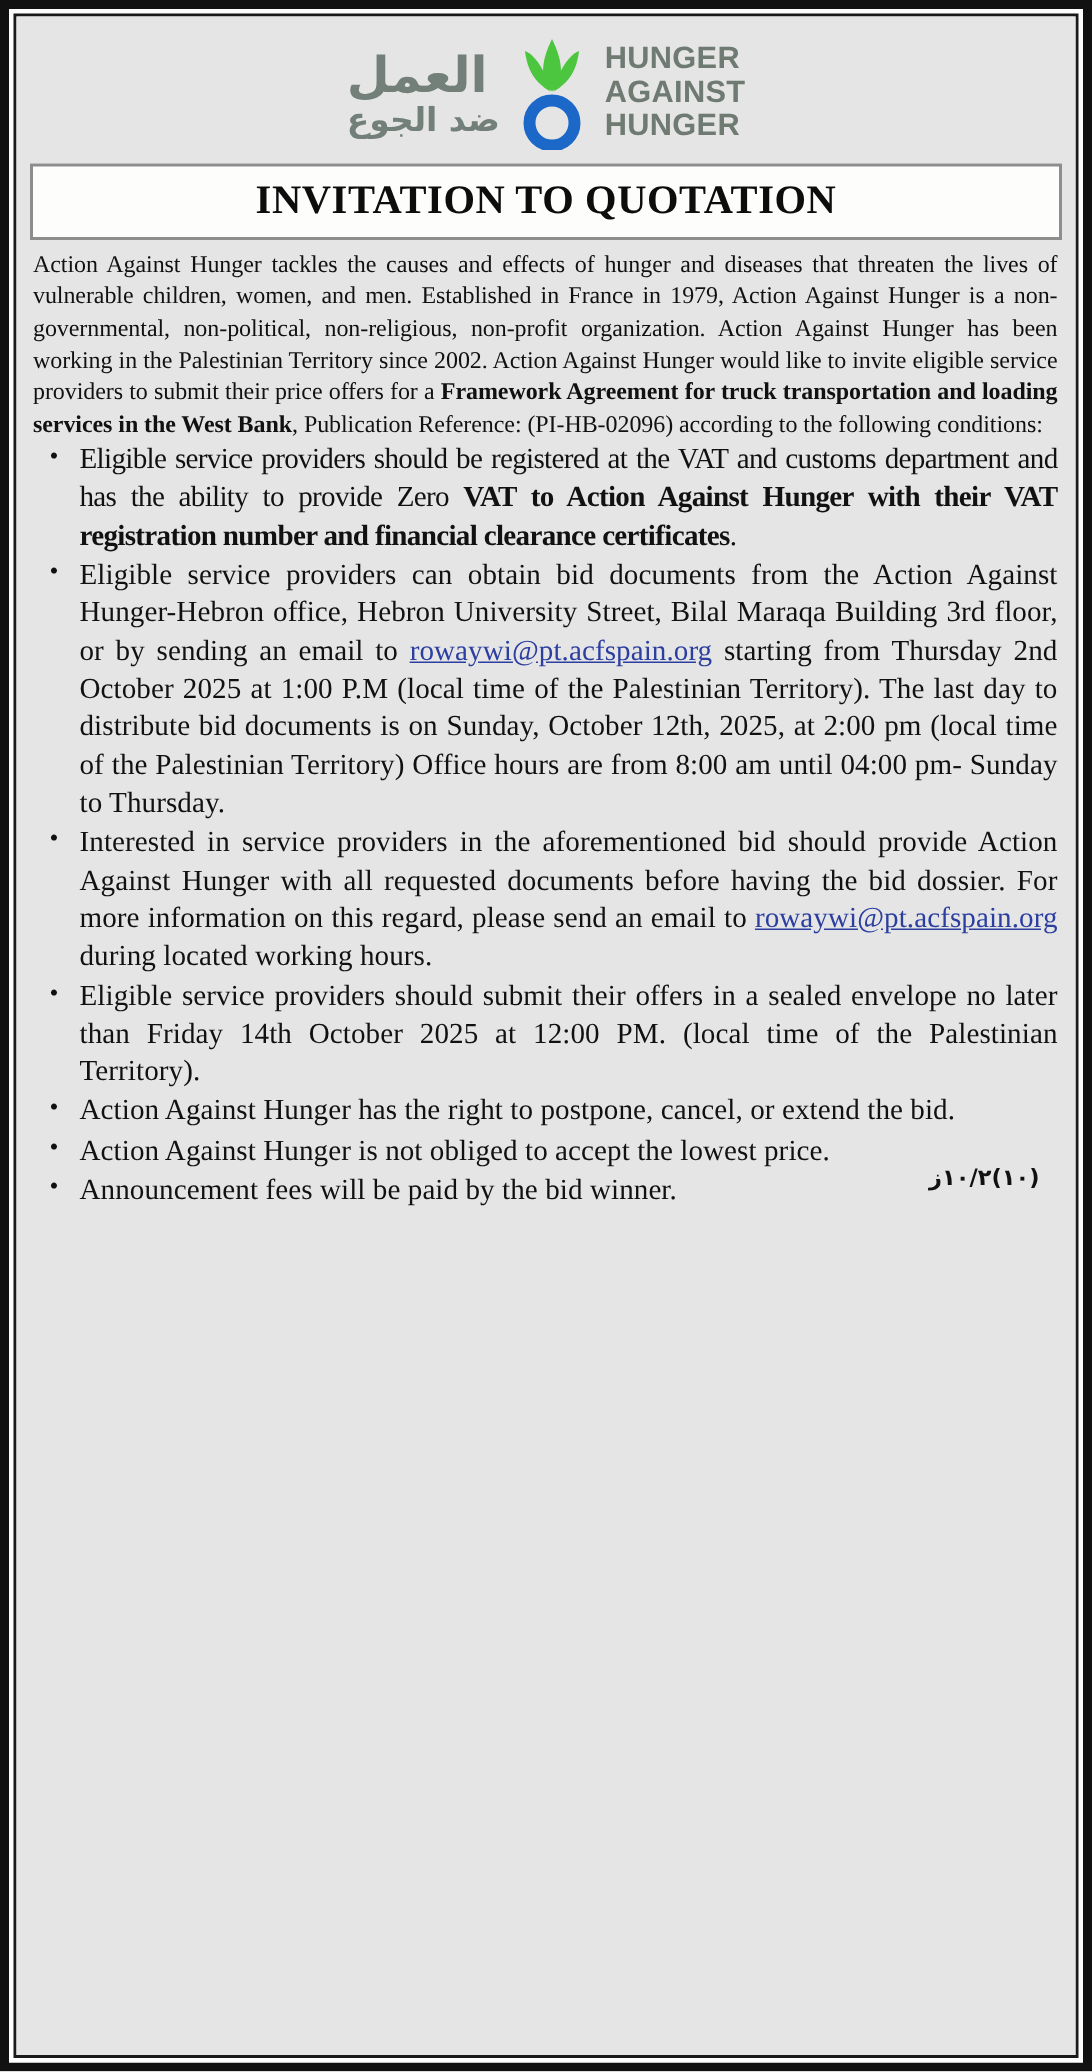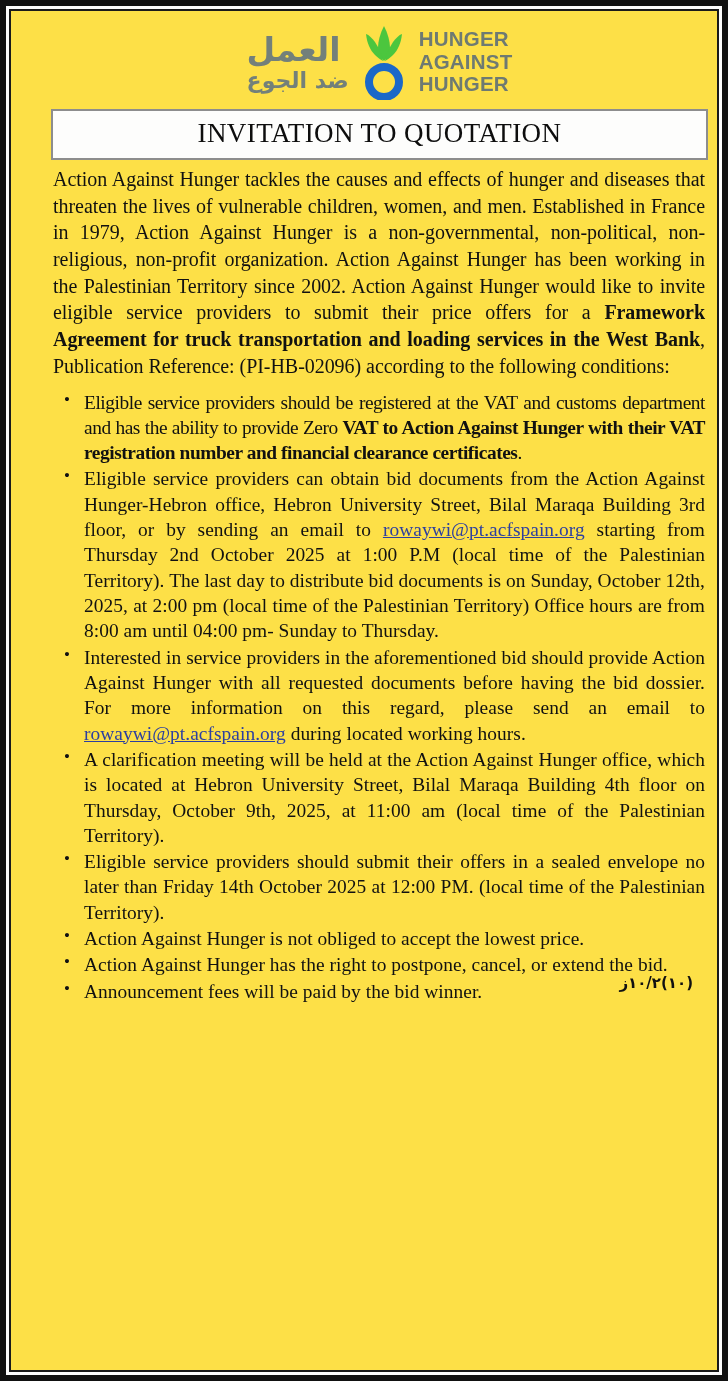--- a/index.html
+++ b/index.html
@@ -34,23 +34,22 @@
   .frame-inner {
     position: absolute;
     inset: 9px;
     border: 2px solid #1a1a1a;
     box-sizing: border-box;
   }
   .content {
     position: absolute;
     inset: 11px;
     box-sizing: border-box;
-    background: #fde047;
+    background: #e5e5e5;
     overflow: hidden;
-    padding-left: 31px;
   }
 
   
   .logo-band {
     height: 98px;
     display: flex;
     align-items: center;
     justify-content: center;
     gap: 9px;
     padding-top: 4px;
@@ -99,44 +98,44 @@
   
   .title-box {
     margin: 0 9px 0 9px;
     border: 2px solid #8d8d8d;
     background: #fdfdfc;
     text-align: center;
     padding: 7px 0 9px 0;
   }
   .title-box .title-text {
     font-family: "Liberation Serif", serif;
-    font-weight: normal;
+    font-weight: bold;
     font-size: 27px;
     letter-spacing: 0.4px;
     color: #0d0d0d;
   }
 
   
   .body-area {
     padding: 6px 12px 0 11px;
     color: #111111;
   }
   p.intro {
     margin: 0;
-    font-size: 20px;
+    font-size: 16px;
     line-height: 1.335;
     text-align: justify;
     text-align-last: left;
     letter-spacing: -0.05px;
   }
   .b { font-weight: bold; }
 
   ul.conditions {
     list-style: none;
-    margin: 10px 0 0 0;
+    margin: 0 0 0 0;
     padding: 0;
   }
   ul.conditions > li {
     position: relative;
     padding-left: 31px;
     margin-bottom: 1px;
     font-size: 19.4px;
     line-height: 1.305;
     text-align: justify;
     text-align-last: left;
@@ -231,27 +230,26 @@
       <p class="intro"><span>Action Against Hunger tackles the causes and effects of hunger and diseases that threaten the lives of vulnerable children, women, and men. Established in France in 1979, Action Against Hunger is a non-governmental, non-political, non-religious, non-profit organization. Action Against Hunger has been working in the Palestinian Territory since 2002. Action Against Hunger would like to invite eligible service providers to submit their price offers for a </span><span class="b">Framework Agreement for truck transportation and loading services in the West Bank</span><span>, Publication Reference: (PI-HB-02096) according to the following conditions:</span></p>
 
       <ul class="conditions">
 
         <li class="narrow"><span>Eligible service providers should be registered at the VAT and customs department and has the ability to provide Zero </span><span class="b">VAT to Action Against Hunger with their VAT registration number and financial clearance certificates</span><span>.</span></li>
 
         <li class="wide"><span>Eligible service providers can obtain bid documents from the Action Against Hunger-Hebron office, Hebron University Street, Bilal Maraqa Building 3rd floor, or by sending an email to </span><a class="mail" href="#">rowaywi@pt.acfspain.org</a><span> starting from Thursday 2nd October 2025 at 1:00 P.M (local time of the Palestinian Territory). The last day to distribute bid documents is on Sunday, October 12th, 2025, at 2:00 pm (local time of the Palestinian Territory) Office hours are from 8:00 am until 04:00 pm- Sunday to Thursday.</span></li>
 
         <li class="wide"><span>Interested in service providers in the aforementioned bid should provide Action Against Hunger with all requested documents before having the bid dossier. For more information on this regard, please send an email to </span><a class="mail" href="#">rowaywi@pt.acfspain.org</a><span> during located working hours.</span></li>
 
-        <li class="wide">A clarification meeting will be held at the Action Against Hunger office, which is located at Hebron University Street, Bilal Maraqa Building 4th floor on Thursday, October 9th, 2025, at 11:00 am (local time of the Palestinian Territory).</li>
 
         <li class="wide">Eligible service providers should submit their offers in a sealed envelope no later than Friday 14th October 2025 at 12:00 PM. (local time of the Palestinian Territory).</li>
 
+        <li class="wide short">Action Against Hunger has the right to postpone, cancel, or extend the bid.</li>
+
         <li class="wide short">Action Against Hunger is not obliged to accept the lowest price.</li>
-
-        <li class="wide short">Action Against Hunger has the right to postpone, cancel, or extend the bid.</li>
 
 
         <li class="wide short">Announcement fees will be paid by the bid winner.</li>
       </ul>
 
       <div class="footer-row">
         <span class="ref-code">(١٠)١٠/٢ز</span>
       </div>
     </div>
   </div>

